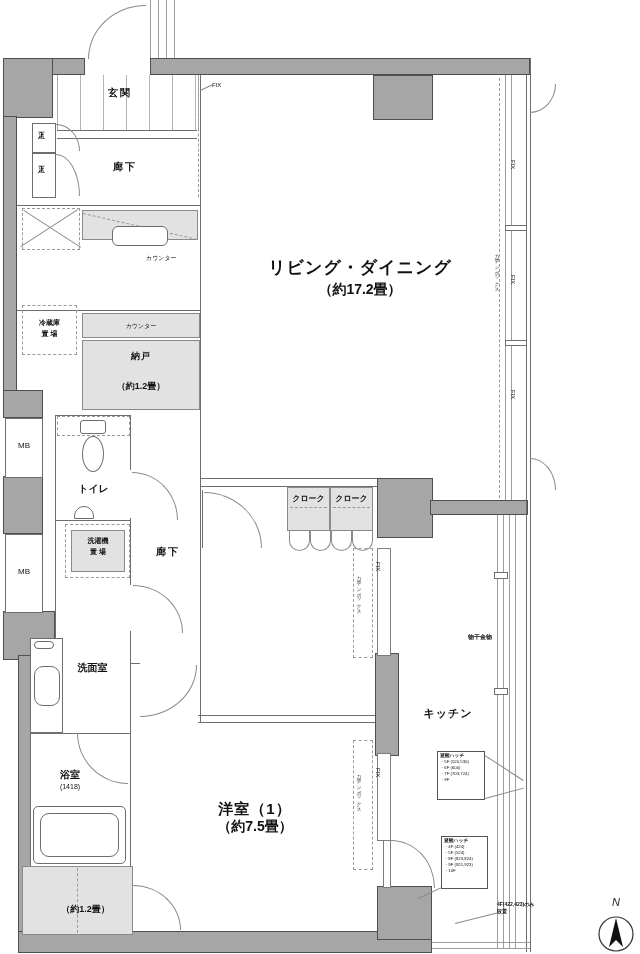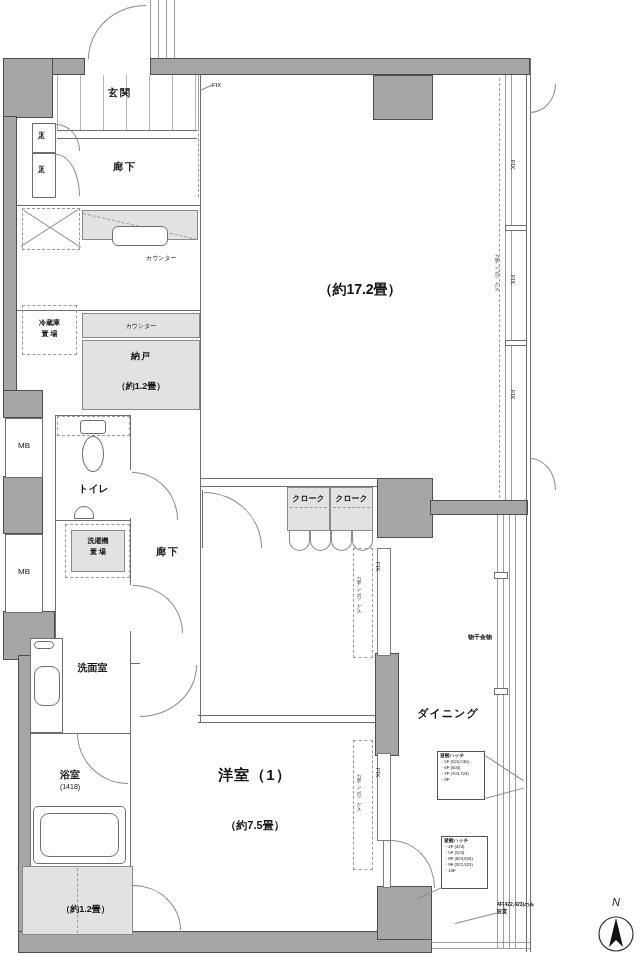--- a/index.html
+++ b/index.html
@@ -90,20 +90,21 @@
     <span>冷蔵庫</span><br>
     <span>置 場</span>
   </div>
   <div class="ltfill" style="left:82px;top:313px;width:118px;height:25px;"></div>
   <div class="lbl" style="left:82px;top:322px;width:118px;font-size:6px;font-weight:normal;">カウンター</div>
 
   <div class="ltfill" style="left:82px;top:340px;width:118px;height:70px;"></div>
   <div class="lbl" style="left:82px;top:350px;width:118px;font-size:9px;letter-spacing:1px;">納戸</div>
   <div class="lbl" style="left:82px;top:380px;width:118px;font-size:9px;">（約1.2畳）</div>
 
+  <div class="lbl" style="left:250px;top:256px;width:220px;font-size:17px;letter-spacing:1px;">リビング・ダイニング</div>
   <div class="lbl" style="left:250px;top:281px;width:220px;font-size:14px;">（約17.2畳）</div>
 
   <div class="dash-v" style="left:499px;top:78px;width:1px;height:420px;"></div>
   <div class="tline" style="left:505px;top:75px;width:1px;height:425px;"></div>
   <div class="tline" style="left:511px;top:75px;width:1px;height:425px;"></div>
   <div class="line" style="left:526px;top:75px;width:1px;height:877px;"></div>
   <div class="line" style="left:530px;top:58px;width:1px;height:894px;"></div>
   <div class="box" style="left:505px;top:225px;width:22px;height:6px;"></div>
   <div class="box" style="left:505px;top:340px;width:22px;height:6px;"></div>
   <div class="lbl rot" style="left:516px;top:160px;font-size:6px;font-weight:normal;">FIX</div>
@@ -176,30 +177,30 @@
   <div class="scallop" style="left:310px;top:531px;width:21px;height:20px;"></div>
   <div class="scallop" style="left:331px;top:531px;width:21px;height:20px;"></div>
   <div class="scallop" style="left:352px;top:531px;width:21px;height:20px;"></div>
   <div class="win" style="left:377px;top:548px;width:14px;height:108px;"></div>
   <div class="dash-box" style="left:353px;top:548px;width:20px;height:110px;"></div>
   <div class="lbl vtext" style="left:356px;top:572px;font-size:5px;font-weight:normal;">カーテンボックス</div>
   <div class="lbl rot" style="left:381px;top:562px;font-size:6px;font-weight:normal;">FIX</div>
 
   <div class="line" style="left:130px;top:663px;width:10px;height:1px;"></div>
   <div class="arc arc-br" style="left:140px;top:665px;width:57px;height:52px;"></div>
-  <div class="lbl" style="left:175px;top:766px;width:160px;font-size:15px;letter-spacing:1px;">洋室（1）</div>
-  <div class="lbl" style="left:175px;top:818px;width:160px;font-size:11px;">（約7.5畳）</div>
+  <div class="lbl" style="left:175px;top:800px;width:160px;font-size:15px;letter-spacing:1px;">洋室（1）</div>
+  <div class="lbl" style="left:175px;top:818px;width:160px;font-size:14px;">（約7.5畳）</div>
   <div class="win" style="left:377px;top:753px;width:14px;height:88px;"></div>
   <div class="dash-box" style="left:353px;top:740px;width:20px;height:130px;"></div>
   <div class="lbl vtext" style="left:356px;top:770px;font-size:5px;font-weight:normal;">カーテンボックス</div>
   <div class="lbl rot" style="left:381px;top:768px;font-size:6px;font-weight:normal;">FIX</div>
   <div class="win" style="left:383px;top:840px;width:8px;height:48px;"></div>
   <div class="arc arc-tr" style="left:391px;top:840px;width:44px;height:48px;"></div>
 
-  <div class="lbl" style="left:408px;top:706px;width:80px;font-size:11px;letter-spacing:1px;">ダイニング</div>
+  <div class="lbl" style="left:408px;top:706px;width:80px;font-size:11px;letter-spacing:1px;">キッチン</div>
   <div class="tline" style="left:497px;top:515px;width:1px;height:433px;"></div>
   <div class="tline" style="left:503px;top:515px;width:1px;height:433px;"></div>
   <div class="tline" style="left:509px;top:515px;width:1px;height:433px;"></div>
   <div class="tline" style="left:515px;top:515px;width:1px;height:433px;"></div>
   <div class="tline" style="left:432px;top:942px;width:98px;height:1px;"></div>
   <div class="tline" style="left:432px;top:948px;width:98px;height:1px;"></div>
   <div class="box" style="left:494px;top:572px;width:14px;height:7px;"></div>
   <div class="box" style="left:494px;top:688px;width:14px;height:7px;"></div>
   <div class="lbl" style="left:468px;top:633px;font-size:6px;">物干金物</div>
 

